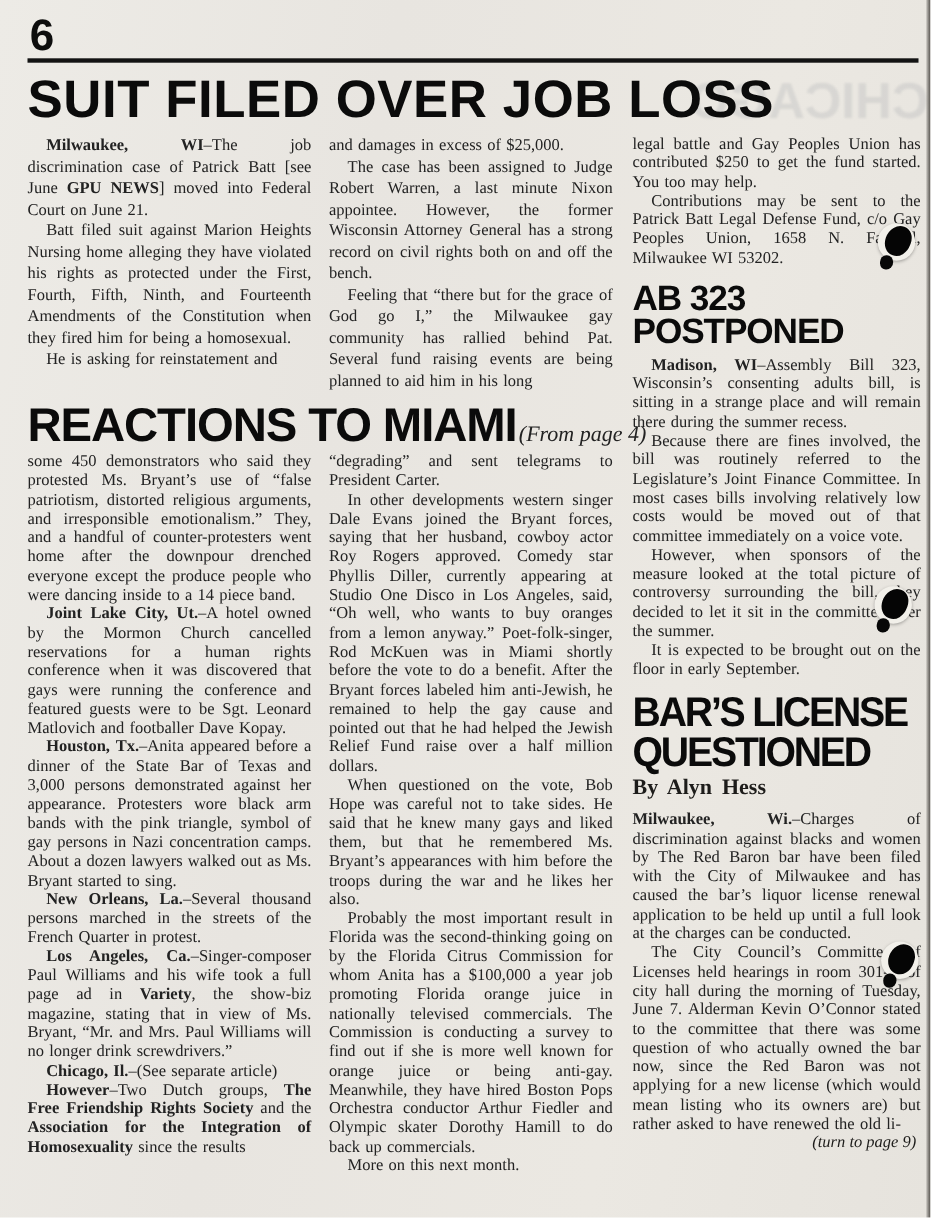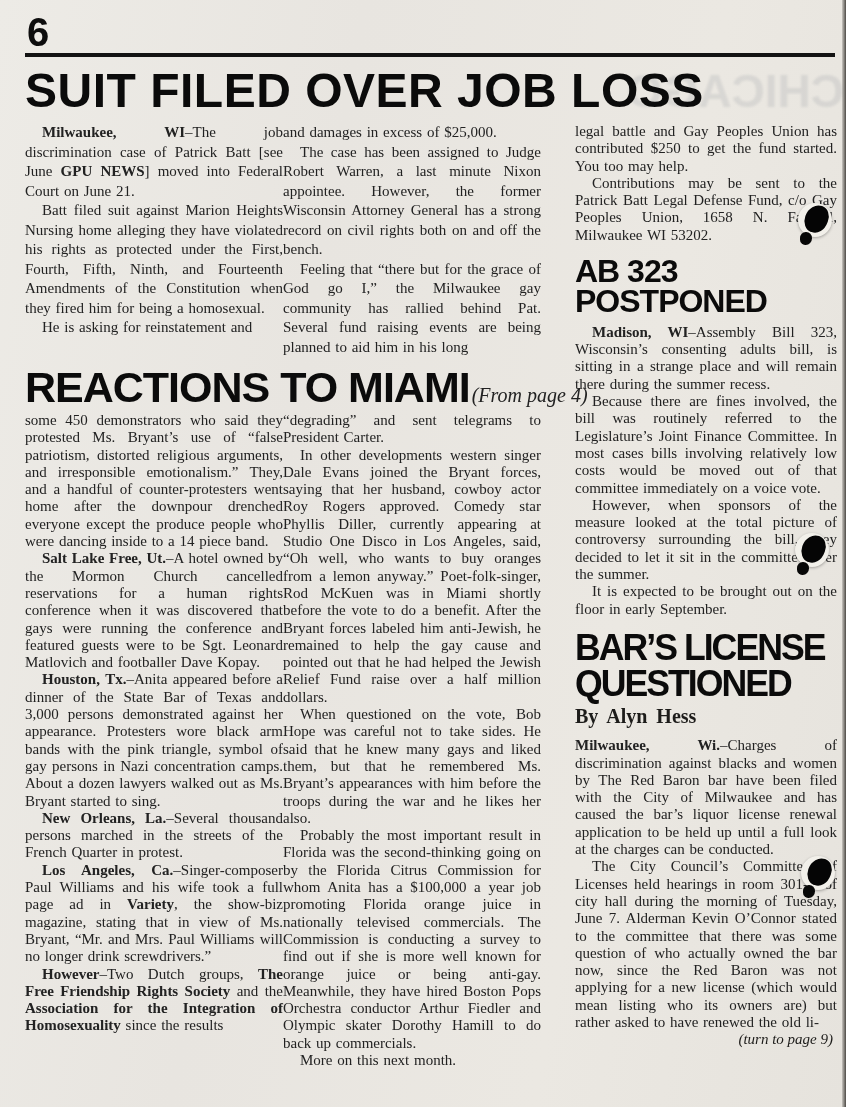--- a/index.html
+++ b/index.html
@@ -24,21 +24,21 @@
   }
 
   .h1 { font-family:"Liberation Sans", sans-serif; font-weight:bold;
     font-size:48px; line-height:1; letter-spacing:0.5px; color:#0b0b0b;
     margin:10px 0 8px 0; }
 
   .cols-wrap { display:flex; gap:18px; }
   .left-region { width:532px; flex:none; }
   .right-region { width:262px; flex:none; }
 
-  .two-col { display:flex; }
+  .two-col { display:flex; gap:16px; }
   .two-col > .col { width:258px; flex:none; }
 
   .bp { margin:0; font-size:15px; line-height:17.3px; text-align:justify;
     word-spacing:1px; color:#222; }
   .bp.ind { text-indent:17px; }
   .bold { font-weight:bold; }
   .suit-col .bp { line-height:19.5px; }
 
   .reactions-head { margin:9px 0 3px 0; white-space:nowrap; }
   .reactions-head .main { font-family:"Liberation Sans", sans-serif; font-weight:bold;
@@ -95,24 +95,25 @@
             </div>
         </div>
 
         <div class="reactions-head">
           <span class="main">REACTIONS TO MIAMI</span><span class="cont">(From page 4)</span>
         </div>
 
         <div class="two-col">
           <div class="col">
               <p class="bp"><span>some 450 demonstrators who said they protested Ms. Bryant’s use of “false patriotism, distorted religious arguments, and irresponsible emotionalism.”  They, and a handful of counter-protesters went home after the downpour drenched everyone except the produce people who were dancing inside to a 14 piece band.</span></p>
-              <p class="bp ind"><span class="bold">Salt Lake Free, Ut.</span><span>–A hotel owned by the Mormon Church cancelled reservations for a human rights conference when it was discovered that gays were running the conference and featured guests were to be Sgt. Leonard Matlovich and footballer Dave Kopay.</span></p>
+              <p class="bp ind"><span class="bold">Joint Lake City, Ut.</span><span>–A hotel owned by the Mormon Church cancelled reservations for a human rights conference when it was discovered that gays were running the conference and featured guests were to be Sgt. Leonard Matlovich and footballer Dave Kopay.</span></p>
               <p class="bp ind"><span class="bold">Houston, Tx.</span><span>–Anita appeared before a dinner of the State Bar of Texas and 3,000 persons demonstrated against her appearance.  Protesters wore black arm bands with the pink triangle, symbol of gay persons in Nazi concentration camps.  About a dozen lawyers walked out as Ms. Bryant started to sing.</span></p>
               <p class="bp ind"><span class="bold">New Orleans, La.</span><span>–Several thousand persons marched in the streets of the French Quarter in protest.</span></p>
               <p class="bp ind"><span class="bold">Los Angeles, Ca.</span><span>–Singer-composer Paul Williams and his wife took a full page ad in </span><span class="bold">Variety</span><span>, the show-biz magazine, stating that in view of Ms. Bryant, “Mr. and Mrs. Paul Williams will no longer drink screwdrivers.”</span></p>
+              <p class="bp ind"><span class="bold">Chicago, Il.</span><span>–(See separate article)</span></p>
               <p class="bp ind"><span class="bold">However</span><span>–Two Dutch groups, </span><span class="bold">The Free Friendship Rights Society</span><span> and the </span><span class="bold">Association for the Integration of Homosexuality</span><span> since the results</span></p>
             </div>
           <div class="col">
               <p class="bp"><span>“degrading” and sent telegrams to President Carter.</span></p>
               <p class="bp ind"><span>In other developments western singer Dale Evans joined the Bryant forces, saying that her husband, cowboy actor Roy Rogers approved. Comedy star Phyllis Diller, currently appearing at Studio One Disco in Los Angeles, said, “Oh well, who wants to buy oranges from a lemon anyway.”  Poet-folk-singer, Rod McKuen was in Miami shortly before the vote to do a benefit.  After the Bryant forces labeled him anti-Jewish, he remained to help the gay cause and pointed out that he had helped the Jewish Relief Fund raise over a half million dollars.</span></p>
               <p class="bp ind"><span>When questioned on the vote, Bob Hope was careful not to take sides. He said that he knew many gays and liked them, but that he remembered Ms. Bryant’s appearances with him before the troops during the war and he likes her also.</span></p>
               <p class="bp ind"><span>Probably the most important result in Florida was the second-thinking going on by the Florida Citrus Commission for whom Anita has a $100,000 a year job promoting Florida orange juice in nationally televised commercials.  The Commission is conducting a survey to find out if she is more well known for orange juice or being anti-gay.  Meanwhile, they have hired Boston Pops Orchestra conductor Arthur Fiedler and Olympic skater Dorothy Hamill to do back up commercials.</span></p>
               <p class="bp ind"><span>More on this next month.</span></p>
             </div>
         </div>

